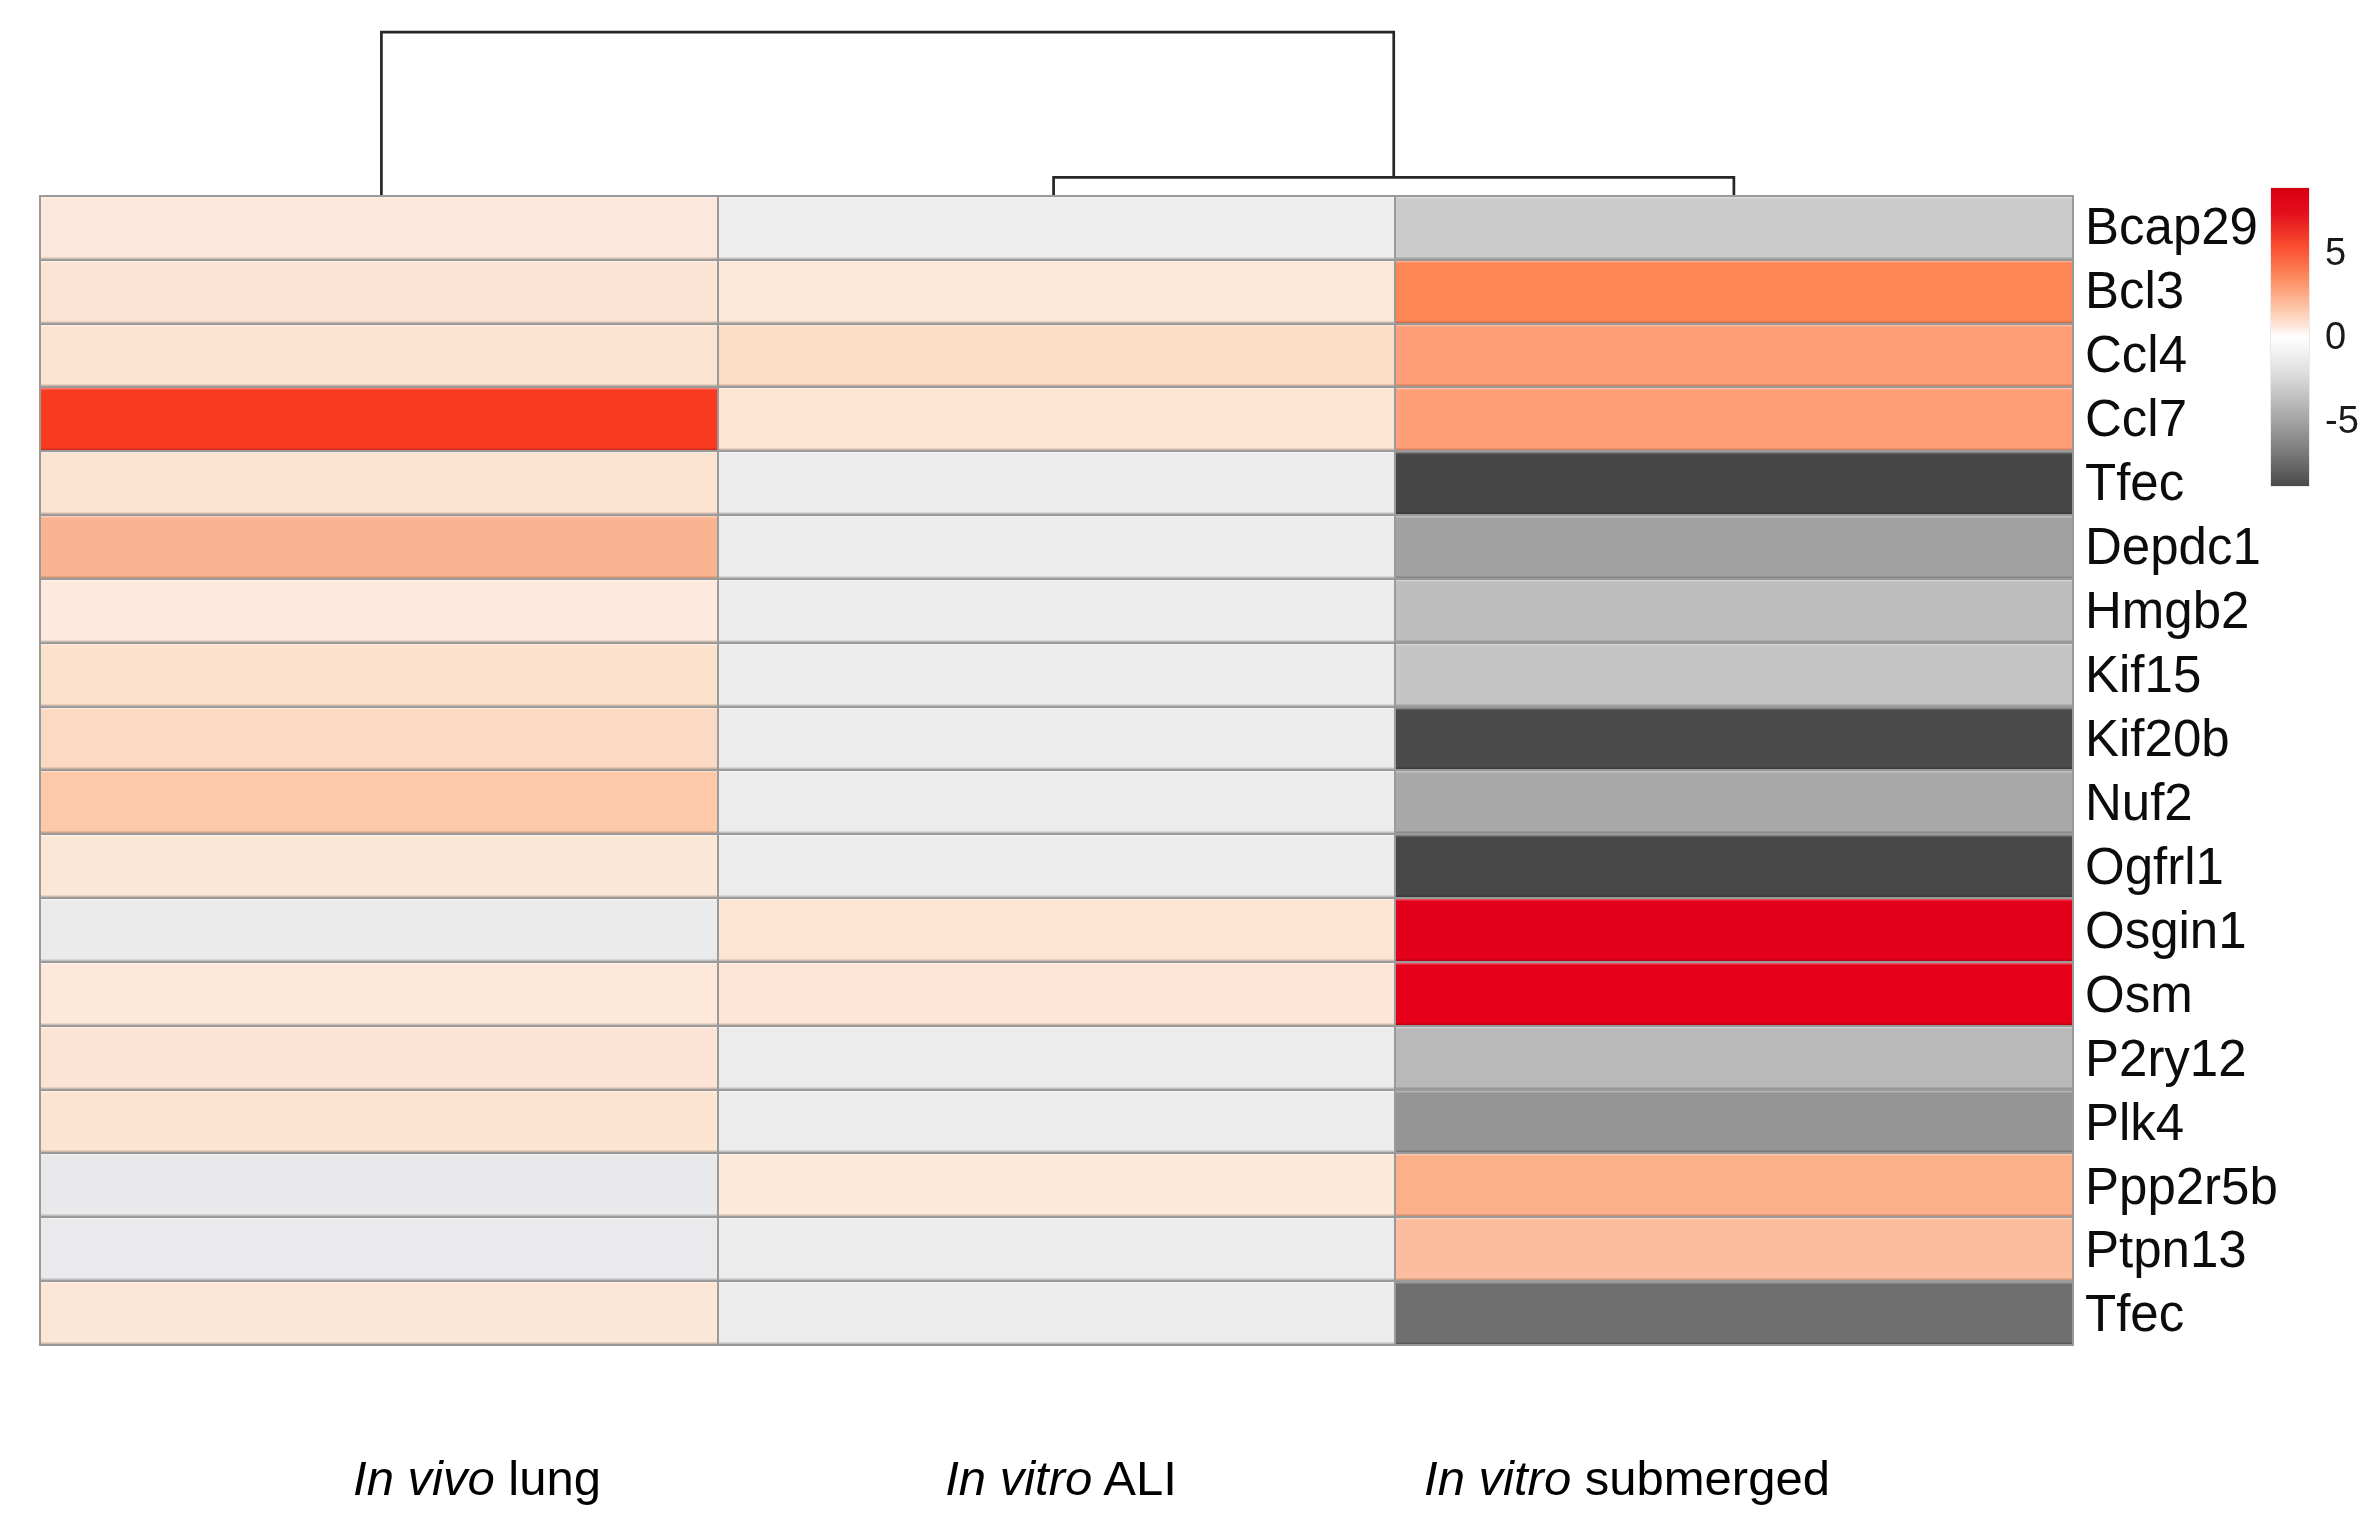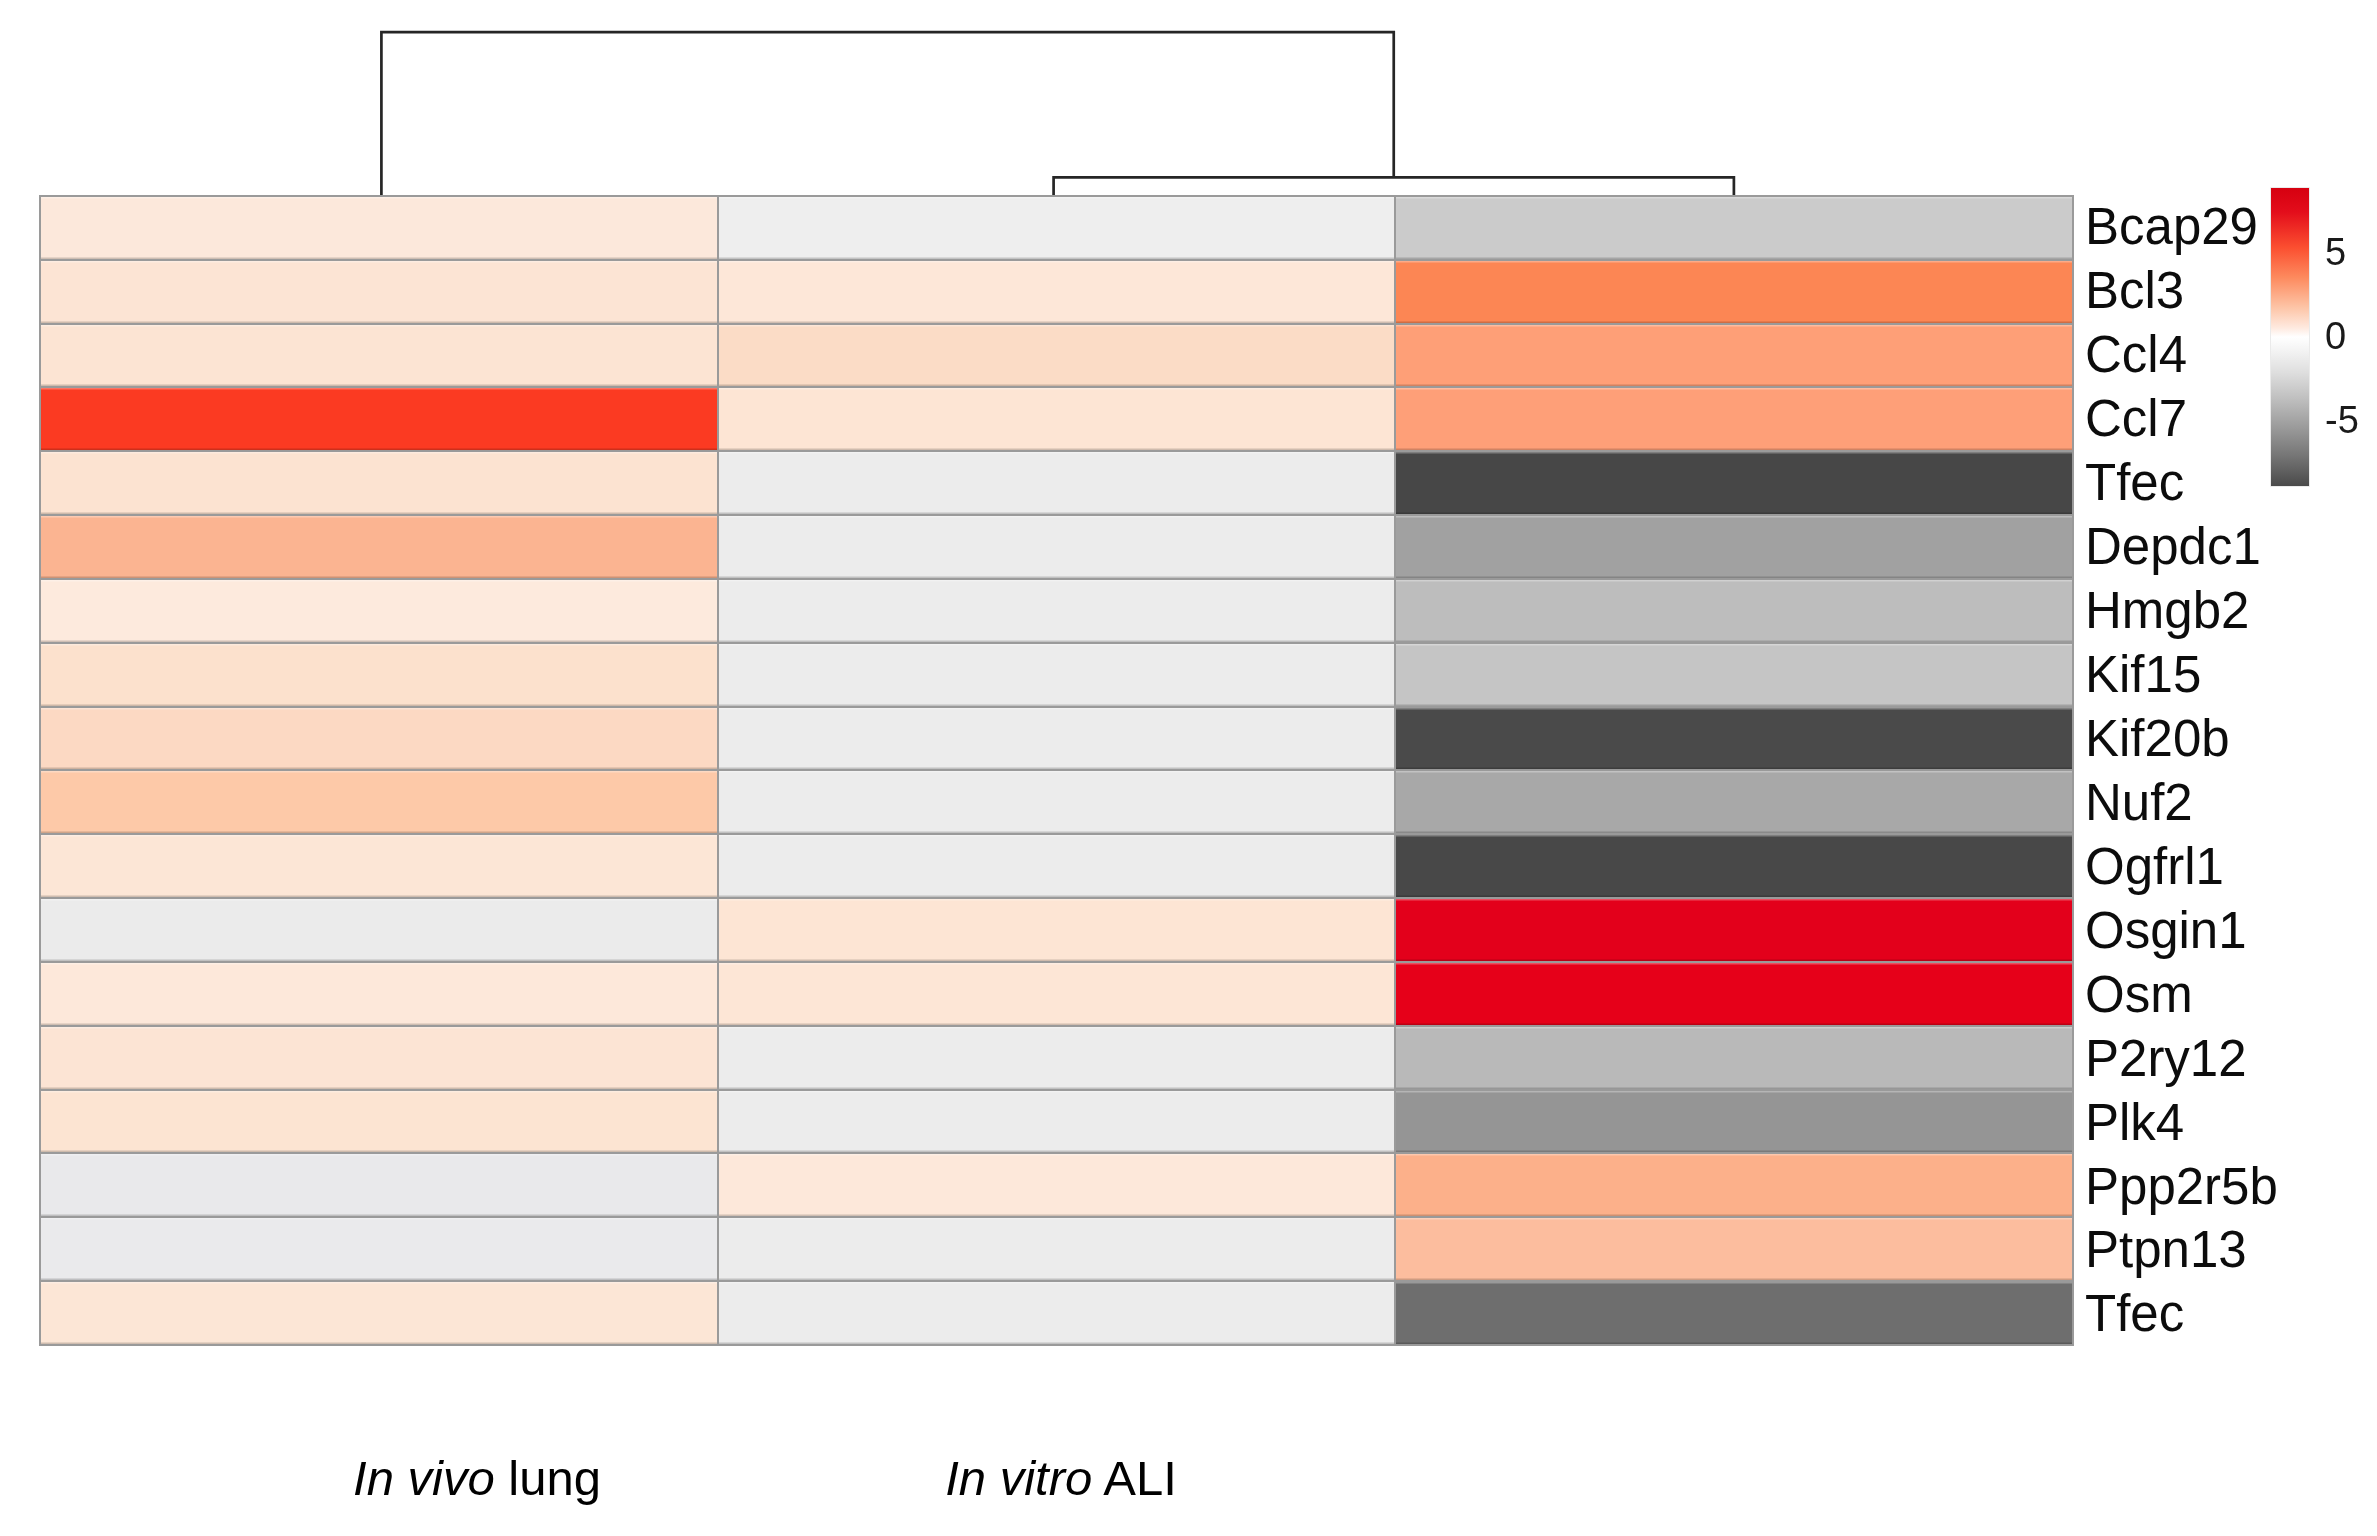--- a/index.html
+++ b/index.html
@@ -145,15 +145,18 @@
   <div class="cbar-tick" id="cbar-tick-max">5</div>
   <div class="cbar-tick" id="cbar-tick-zero">0</div>
   <div class="cbar-tick" id="cbar-tick-min">-5</div>
 
   <div class="collabel" id="collabel-0">
     <span class="it">In vivo</span><span> lung</span>
   </div>
   <div class="collabel" id="collabel-1">
     <span class="it">In vitro</span><span> ALI</span>
   </div>
+  <div class="collabel" id="collabel-2">
+    <span class="it">In vitro</span><span> submerged</span>
+  </div>
 
 </div>
 
 
 </body></html>

